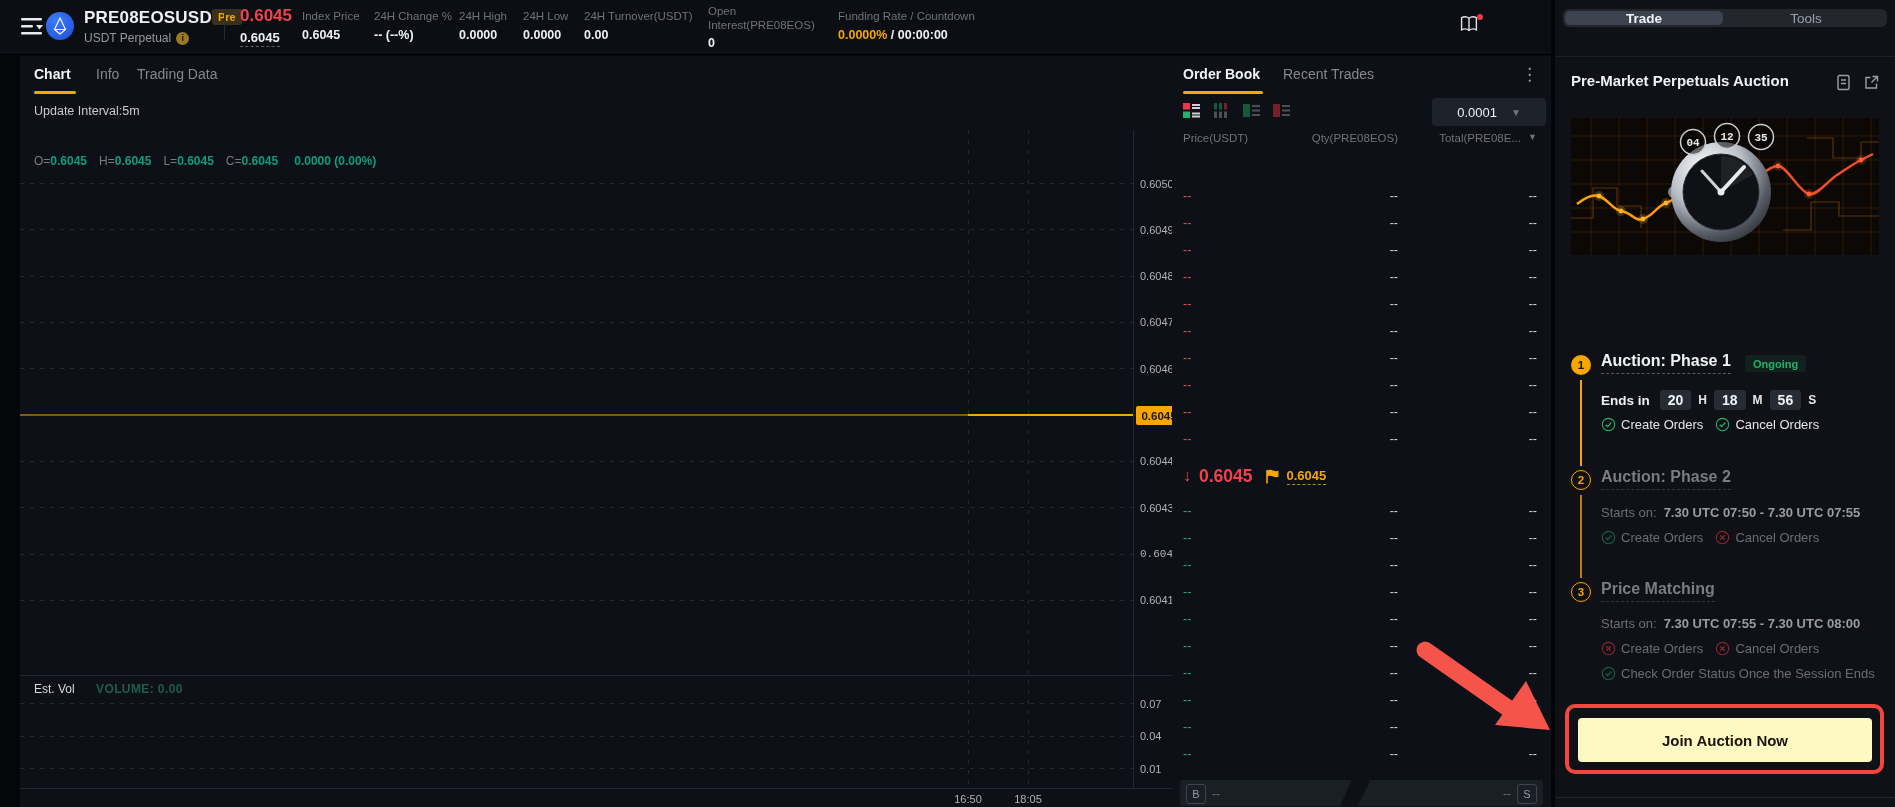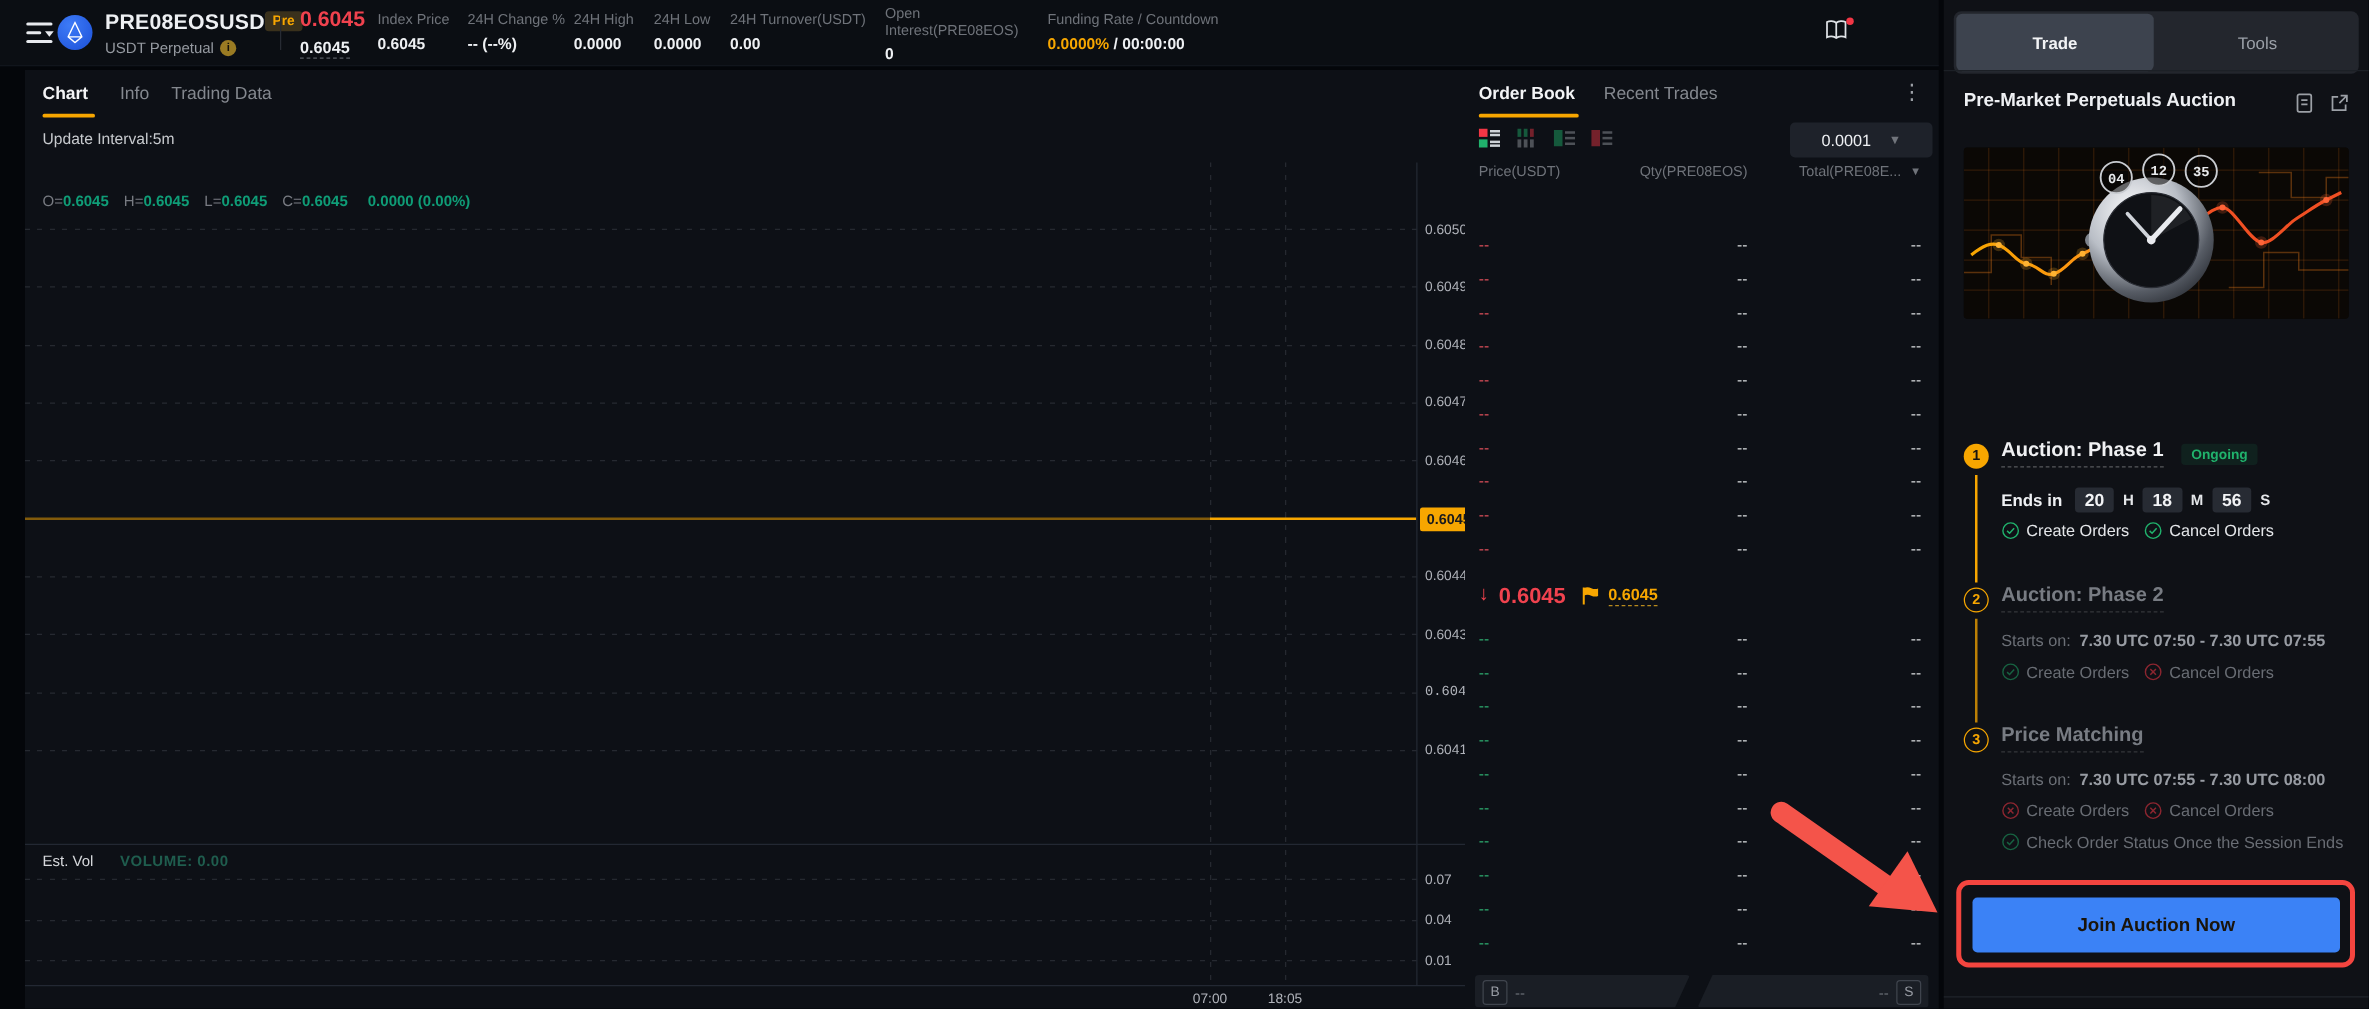--- a/index.html
+++ b/index.html
@@ -73,21 +73,21 @@
   #mid-arrow{color:#f0424e;font-size:16px;font-weight:bold;}
   #mid-price{color:#f0424e;font-size:17.5px;font-weight:bold;}
   #mid-flagpx{color:#f7a600;font-size:13px;font-weight:bold;border-bottom:1px dashed #b88a1e;padding-bottom:1px;}
   .bs-strip{position:absolute;top:724px;height:26px;background:#1a1e25;}
   #bsl{left:8px;width:172px;clip-path:polygon(0 0,100% 0,calc(100% - 12px) 100%,0 100%);border-radius:3px;}
   #bsr{left:186px;width:185px;clip-path:polygon(12px 0,100% 0,100% 100%,0 100%);border-radius:3px;}
   .bsbox{position:absolute;top:728px;width:18px;height:18px;border:1px solid #3f444d;border-radius:3px;color:#979ba3;
          font-size:11px;display:flex;align-items:center;justify-content:center;}
   .bsdash{position:absolute;top:731px;font-size:12px;color:#6b6f76;}
   
-  #seg{position:absolute;left:8px;top:9px;width:324px;height:50px;background:#23262d;border-radius:6px;display:flex;padding:0;}
+  #seg{position:absolute;left:8px;top:9px;width:324px;height:18px;background:#23262d;border-radius:6px;display:flex;padding:0;}
   .segi{flex:1;display:flex;align-items:center;justify-content:center;font-size:13.5px;color:#9ba0a8;
         margin:2px;border-radius:5px;cursor:pointer;}
   .segi.on{background:#3d434e;color:#f2f3f5;font-weight:bold;}
   #rp-hdiv{position:absolute;left:0;top:56px;width:340px;height:1px;background:#1c2026;}
   #rp-title{position:absolute;left:16px;top:72px;font-size:15px;font-weight:bold;color:#eef0f3;}
   .rp-ticon{position:absolute;top:74px;width:17px;height:17px;cursor:pointer;}
   #banner{position:absolute;left:16px;top:118px;width:308px;height:137px;border-radius:3px;overflow:hidden;background:#0b0805;font-family:Liberation Mono, monospace;}
   #rp-desc{position:absolute;left:16px;top:272px;width:308px;font-size:13.5px;line-height:1.5;color:#e9ebed;}
   .ph-circle{position:absolute;left:16px;width:20px;height:20px;border-radius:50%;font-size:11.5px;font-weight:bold;
         display:flex;align-items:center;justify-content:center;}
@@ -102,21 +102,21 @@
   #cd-row{position:absolute;left:46px;top:390px;display:flex;align-items:center;gap:7px;}
   #cd-row .pre{font-size:13.5px;font-weight:bold;color:#eef0f3;margin-right:3px;}
   .cdbox{background:#272b33;border-radius:3px;padding:2px 8px;font-size:14px;font-weight:bold;color:#f2f3f5;}
   .cdsep{font-size:12px;font-weight:bold;color:#e4e6e9;}
   .perm-row{position:absolute;left:46px;display:flex;align-items:center;gap:6px;font-size:13px;white-space:nowrap;}
   .perm-row .pi{display:inline-flex;margin-right:-1px;}
   .perm-row.bright{color:#e4e6e9;}
   .perm-row.dim{color:#696d74;}
   .starts{position:absolute;left:46px;font-size:13px;color:#6b6f76;white-space:nowrap;}
   .starts b{color:#989ca3;margin-left:7px;font-size:13px;}
-  #joinbtn{position:absolute;left:23px;top:718px;width:294px;height:44px;background:#3b82f6;border:none;border-radius:4px;
+  #joinbtn{position:absolute;left:23px;top:718px;width:294px;height:44px;background:#fef9c3;border:none;border-radius:4px;
         font-size:15px;font-weight:bold;color:#1a140a;cursor:pointer;font-family:inherit;}
   #ann-rect{position:absolute;left:10px;top:704px;width:319px;height:70px;border:4px solid #f4453f;border-radius:10px;
         box-sizing:border-box;pointer-events:none;}
   #rp-bdiv{position:absolute;left:0;top:797px;width:340px;height:1px;background:#20242b;}
   #ann-arrow{position:absolute;left:1400px;top:628px;width:175px;height:120px;pointer-events:none;z-index:50;}
   
   #bookwrap{position:absolute;left:1459px;top:14px;width:24px;height:24px;cursor:pointer;}
   #bookdot{position:absolute;right:0;top:0;width:6px;height:6px;border-radius:50%;background:#f23645;}
 </style>
 </head>
@@ -218,21 +218,21 @@
       <div class="axlabel" style="top: 498.14px; font-family: Liberation Mono, monospace;">0.6042</div>
       <div class="axlabel" style="top: 544.47px;">0.6041</div>
     </div>
   <div id="pxbadge">0.6045</div>
   <div id="vaxis">
       <div class="axlabel" style="top: 647.5px;">0.07</div>
       <div class="axlabel" style="top: 680px;">0.04</div>
       <div class="axlabel" style="top: 712.5px;">0.01</div>
     </div>
   <div id="taxis">
-      <div class="tlabel" style="left: 926px;">07:00</div>
+      <div class="tlabel" style="left: 926px;">16:50</div>
       <div class="tlabel" style="left: 986px;">18:05</div>
     </div>
   <div id="estvol">Est. Vol</div>
   <div id="voltext">VOLUME: 0.00</div>
 <div class="gridh" style="top: 127px;"></div>
     <div class="gridh" style="top: 173.33px;"></div>
     <div class="gridh" style="top: 219.66px;"></div>
     <div class="gridh" style="top: 265.99px;"></div>
     <div class="gridh" style="top: 312.32px;"></div>
     <div class="gridh" style="top: 404.98px;"></div>

